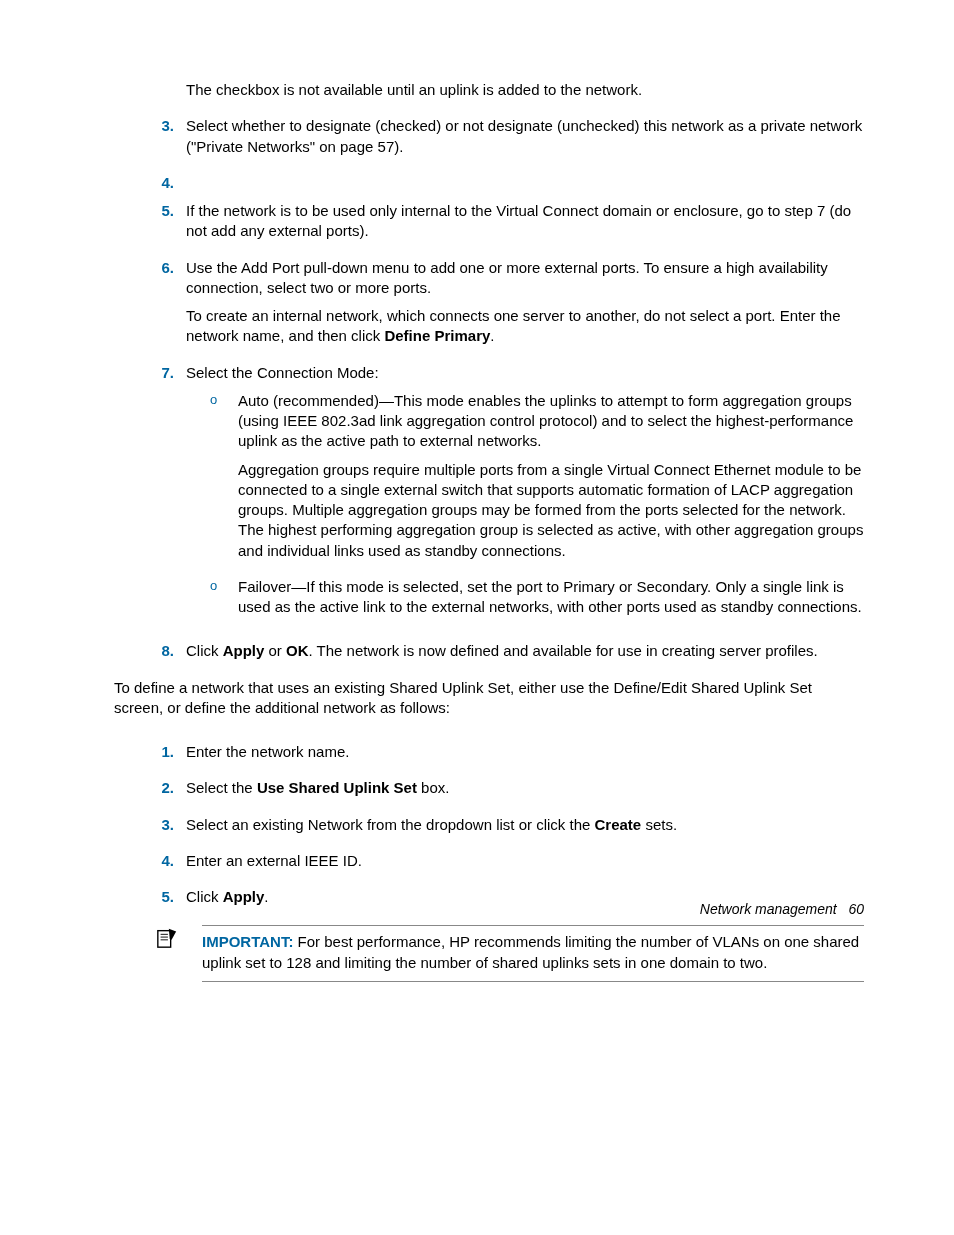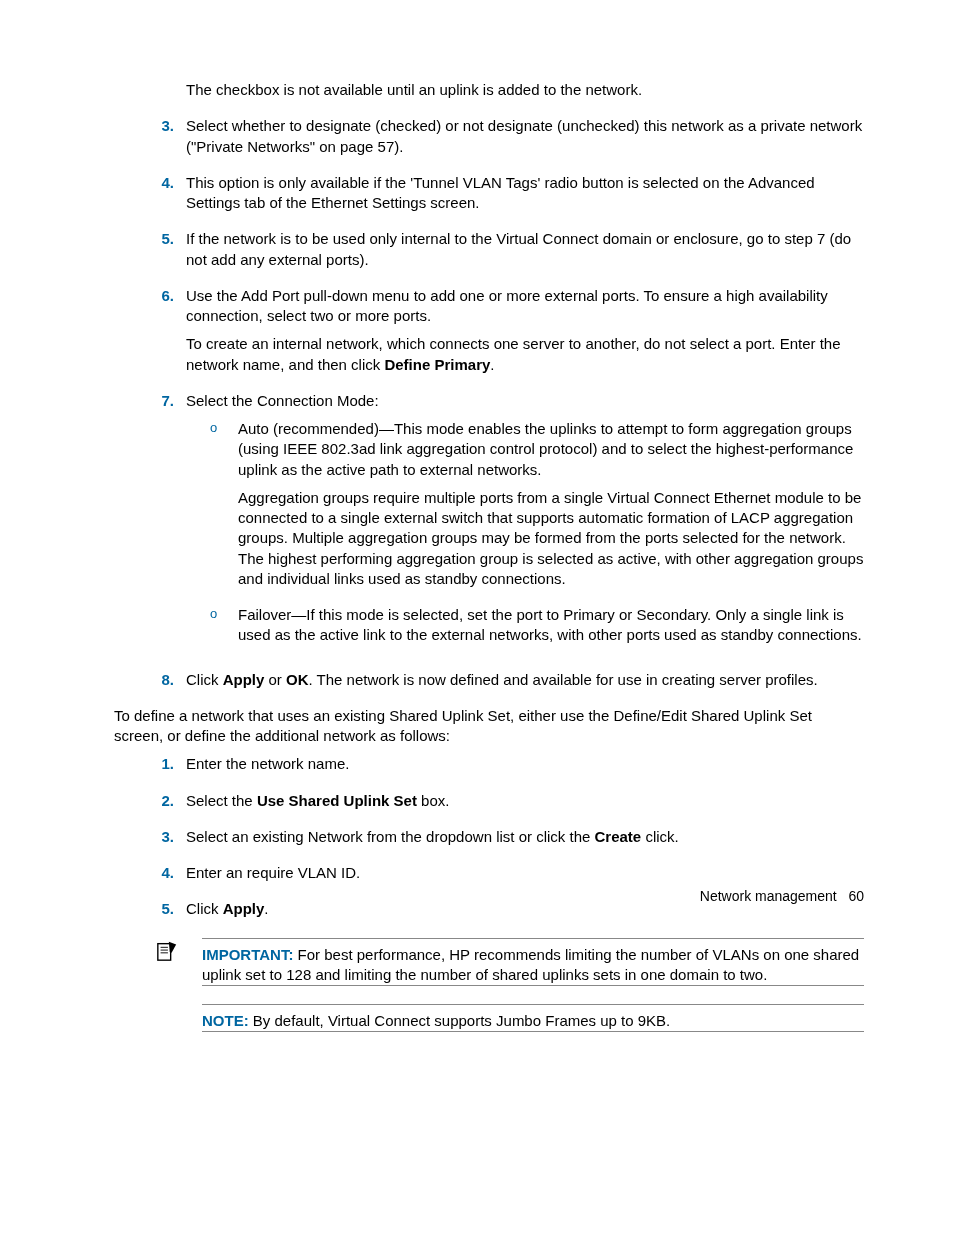--- a/index.html
+++ b/index.html
@@ -17,23 +17,24 @@
   .page {
     position: relative;
     width: 954px;
     height: 959px;
     box-sizing: border-box;
     padding: 80px 90px 60px 90px;
   }
   .footer {
     position: absolute;
     right: 90px;
-    bottom: 53px;
+    bottom: 40px;
     font-size: 14px;
     color: #000;
+    font-style: italic;
   }
   .num {
     color: #0066a1;
     font-weight: bold;
     display: inline-block;
     width: 24px;
     text-align: right;
   }
   .li {
     display: flex;
@@ -62,40 +63,40 @@
   }
   p { margin: 0 0 8px 0; }
   .indent-outer {
     padding-left: 60px;
   }
   .indent-sub {
     padding-left: 24px;
   }
   .para-outer {
     padding-left: 0;
-    margin-bottom: 8px;
+    margin-bottom: 24px;
   }
   .callouts {
     margin-top: 10px;
   }
   .callout-row {
     display: flex;
     align-items: flex-start;
     margin-bottom: 6px;
   }
   .callout-icon {
     flex: 0 0 46px;
     padding-top: 2px;
     padding-left: 6px;
   }
   .callout-text {
     flex: 1 1 auto;
     border-top: 1px solid #888;
     border-bottom: 1px solid #888;
-    padding: 6px 0 0 0;
+    padding: 6px 0 8px 0;
     margin-bottom: 12px;
   }
   .important-label {
     color: #0066a1;
     font-weight: bold;
   }
   .note-label {
     color: #0066a1;
     font-weight: bold;
   }
@@ -118,21 +119,20 @@
     <div class="li">
       <div class="marker"><span class="num">3.</span></div>
       <div class="body">
         <p><span>Select whether to designate (checked) or not designate (unchecked) this network as a private network ("Private Networks" on page </span><span>57</span><span>).</span></p>
       </div>
     </div>
 
     <div class="li">
       <div class="marker"><span class="num">4.</span></div>
       <div class="body">
-        <p>This option is only available if the 'Tunnel VLAN Tags' radio button is selected on the Advanced Settings tab of the Ethernet Settings screen.</p>
       </div>
     </div>
 
     <div class="li">
       <div class="marker"><span class="num">5.</span></div>
       <div class="body">
         <p>If the network is to be used only internal to the Virtual Connect domain or enclosure, go to step 7 (do not add any external ports).</p>
       </div>
     </div>
 
@@ -185,27 +185,27 @@
     </div>
     <div class="li">
       <div class="marker"><span class="num">2.</span></div>
       <div class="body">
           <p><span>Select the </span><b>Use Shared Uplink Set</b><span> box.</span></p>
         </div>
     </div>
     <div class="li">
       <div class="marker"><span class="num">3.</span></div>
       <div class="body">
-        <p><span>Select an existing Network from the dropdown list or click the </span><b>Create</b><span> click.</span></p>
+        <p><span>Select an existing Network from the dropdown list or click the </span><b>Create</b><span> sets.</span></p>
       </div>
     </div>
     <div class="li">
       <div class="marker"><span class="num">4.</span></div>
       <div class="body">
-          <p>Enter an require VLAN ID.</p>
+          <p>Enter an external IEEE ID.</p>
         </div>
     </div>
     <div class="li">
       <div class="marker"><span class="num">5.</span></div>
       <div class="body">
           <p><span>Click </span><b>Apply</b><span>.</span></p>
         </div>
     </div>
 
     <div class="callouts">
@@ -216,25 +216,19 @@
             <line x1="5" y1="8" x2="13" y2="8" stroke="#000" stroke-width="1"></line>
             <line x1="5" y1="11" x2="13" y2="11" stroke="#000" stroke-width="1"></line>
             <line x1="5" y1="14" x2="13" y2="14" stroke="#000" stroke-width="1"></line>
             <path d="M14 2 L22 5 L17 14 L15 13 Z" fill="#000"></path>
           </svg>
         </div>
         <div class="callout-text">
           <span class="important-label">IMPORTANT:</span><span>  For best performance, HP recommends limiting the number of VLANs on one shared uplink set to 128 and limiting the number of shared uplinks sets in one domain to two.</span>
         </div>
       </div>
-      <div class="callout-row">
-        <div class="callout-icon"></div>
-        <div class="callout-text">
-          <span class="note-label">NOTE:</span><span>  By default, Virtual Connect supports Jumbo Frames up to 9KB.</span>
-        </div>
-      </div>
     </div>
   </div>
 
   <div class="footer">
     <span>Network management</span>&nbsp;&nbsp;&nbsp;<span>60</span>
   </div>
 </div>
 
 </body></html>

